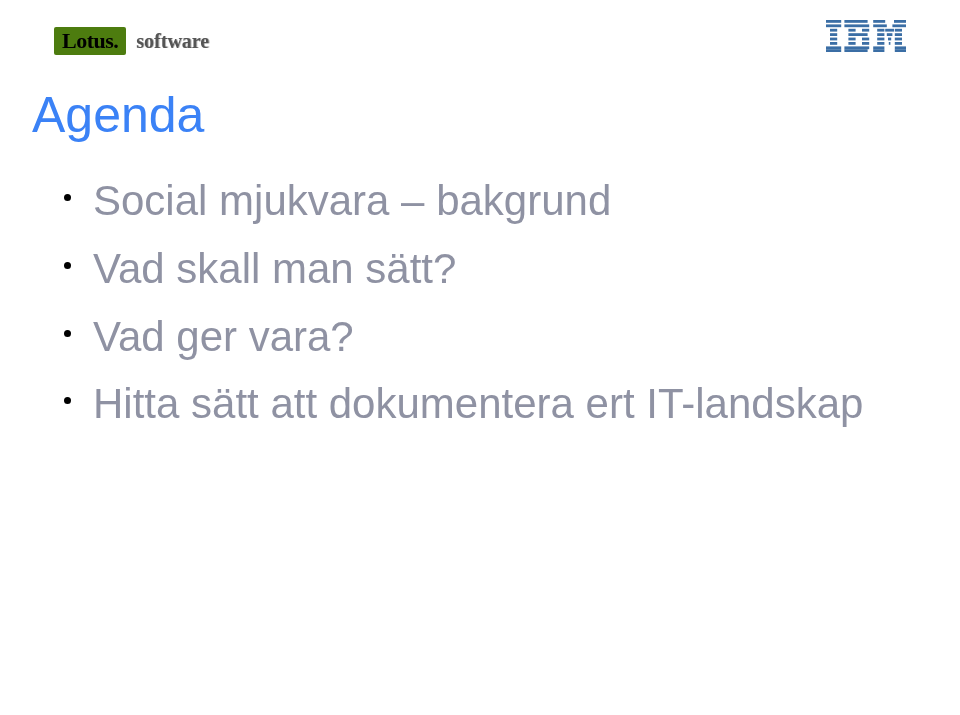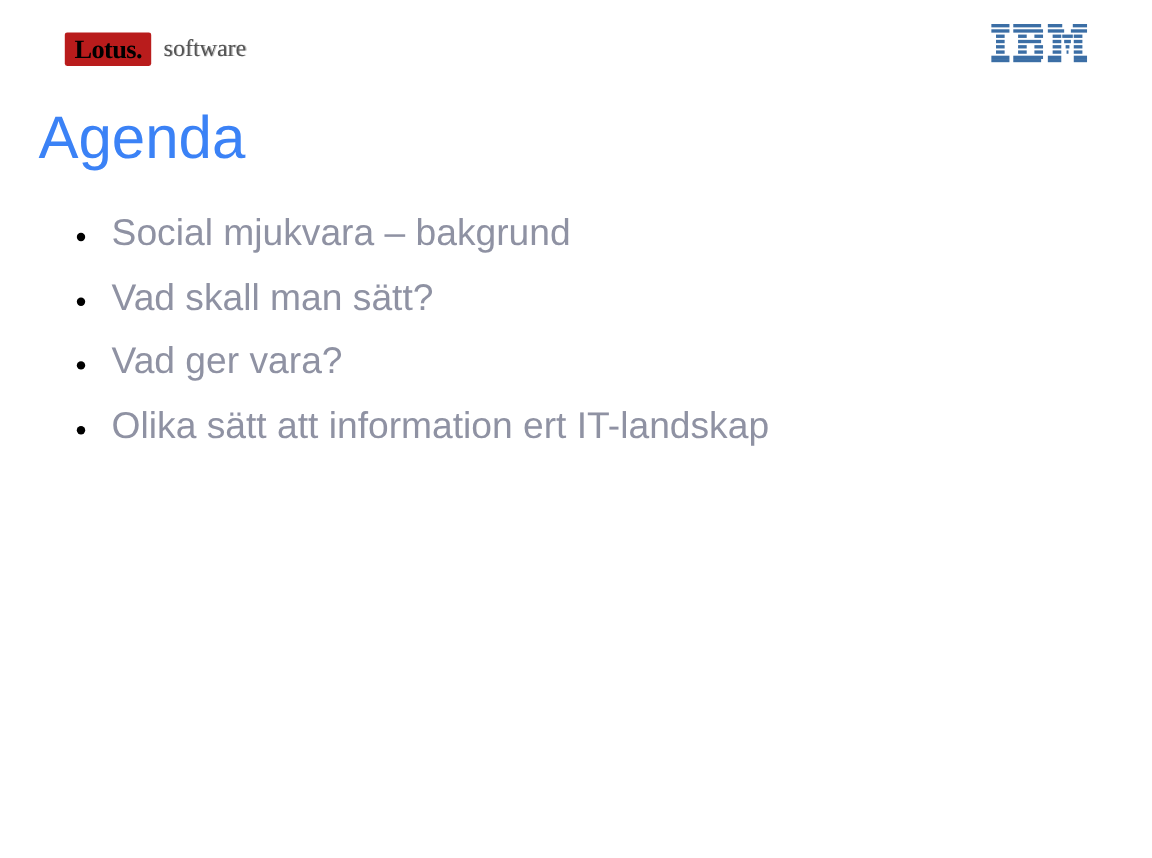--- a/index.html
+++ b/index.html
@@ -22,35 +22,35 @@
   .logo-lotus {
     position: absolute;
     left: 54px;
     top: 26px;
     height: 30px;
     display: flex;
     align-items: center;
     gap: 10px;
   }
   .lotus-badge {
-    background: #b91c1c;
+    background: #4d7c0f;
     color: #000;
     font-weight: bold;
     font-family: 'Times New Roman', serif;
     font-size: 22px;
     padding: 2px 8px;
     border-radius: 2px;
     letter-spacing: -0.5px;
     display: flex;
     align-items: center;
     height: 24px;
   }
   .lotus-software {
     font-family: Georgia, 'Times New Roman', serif;
-    font-weight: normal;
+    font-weight: bold;
     font-size: 20px;
     color: #555;
     text-shadow: 1px 0 0 #bbb;
     letter-spacing: 0px;
   }
   .logo-ibm {
     position: absolute;
     right: 54px;
     top: 20px;
   }
@@ -70,21 +70,21 @@
   .bullets {
     position: absolute;
     left: 64px;
     top: 174px;
     width: 820px;
   }
   .bullet {
     display: flex;
     align-items: flex-start;
     margin-bottom: 14px;
-    font-size: 31px;
+    font-size: 42px;
     line-height: 1.28;
     font-family: Arial, Helvetica, sans-serif;
   }
   .bullet .dot {
     flex: 0 0 auto;
     width: 7px;
     height: 7px;
     background: #000;
     border-radius: 50%;
     margin-top: 20px;
@@ -171,17 +171,17 @@
       <div class="bullet">
         <div class="dot"></div>
         <div class="txt muted">Vad skall man sätt?</div>
       </div>
       <div class="bullet">
         <div class="dot"></div>
         <div class="txt muted">Vad ger vara?</div>
       </div>
       <div class="bullet">
         <div class="dot"></div>
-        <div class="txt muted">Olika sätt att information ert IT-landskap</div>
+        <div class="txt muted">Hitta sätt att dokumentera ert IT-landskap</div>
       </div>
     </div>
 
 </div>
 
 </body></html>

